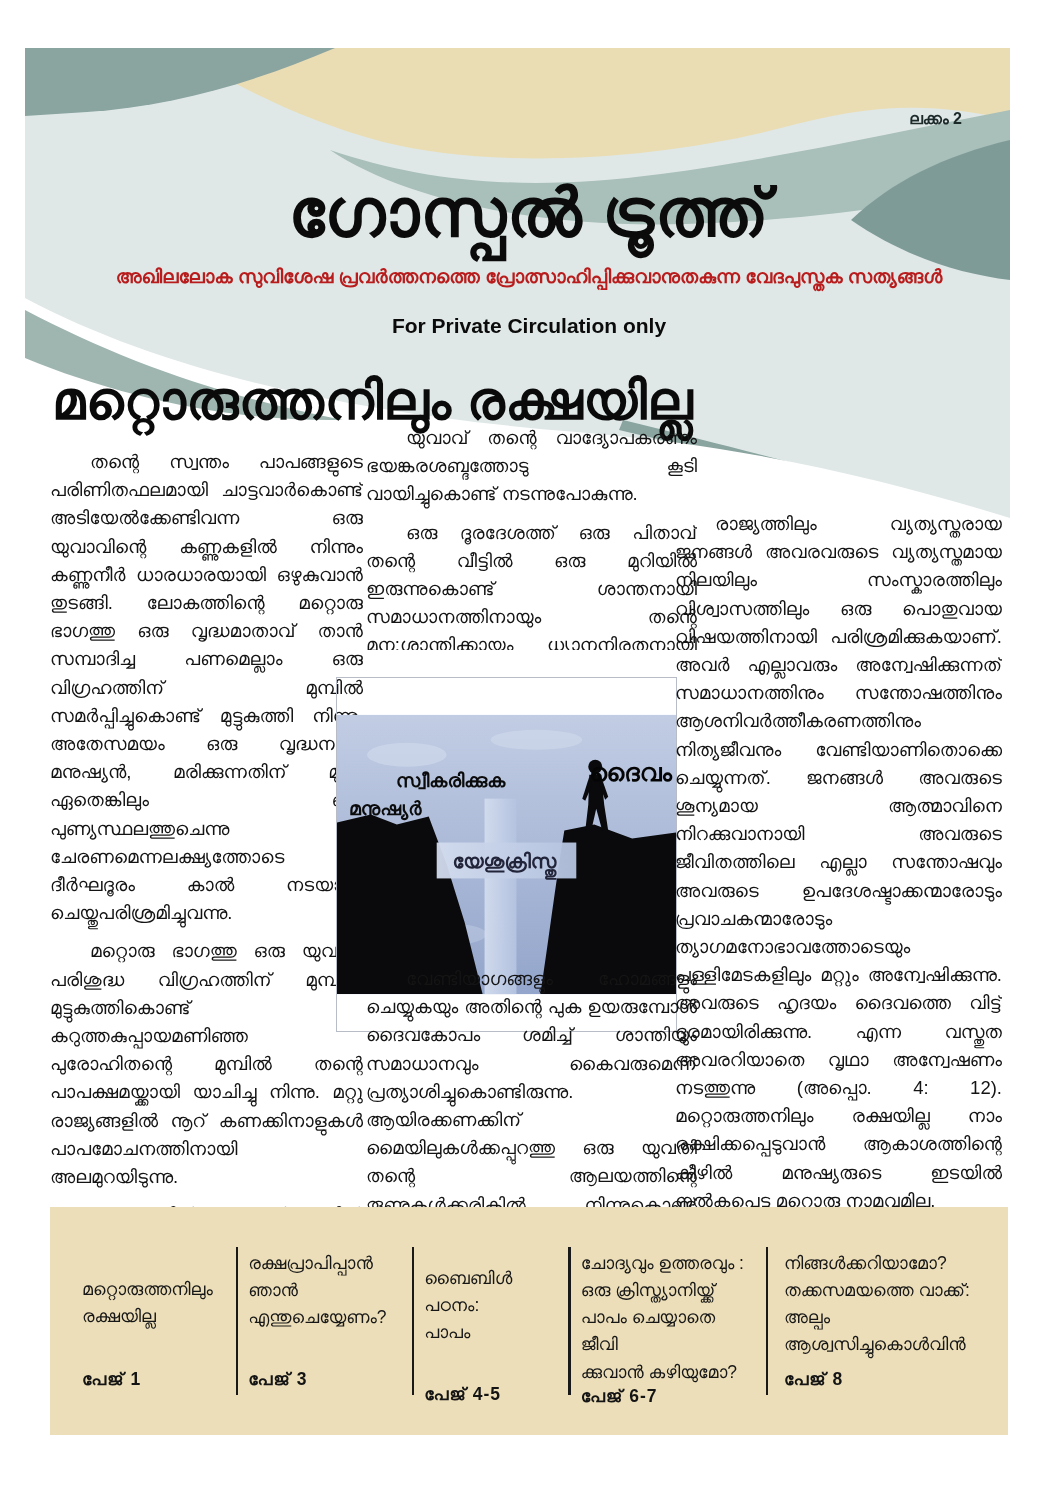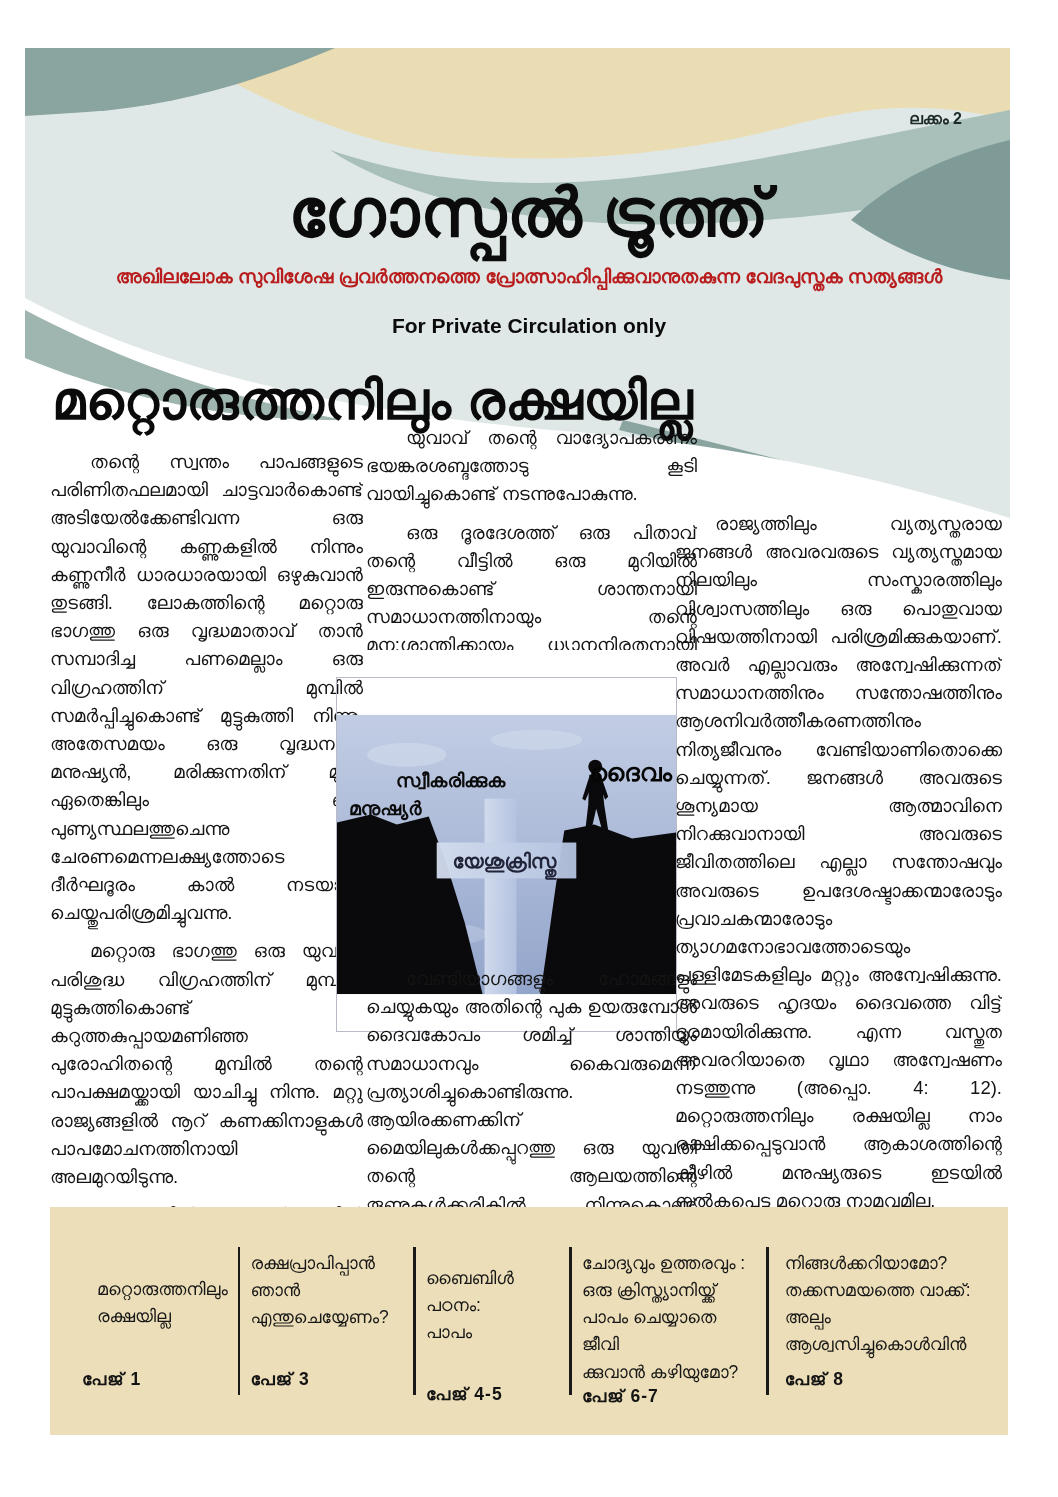--- a/index.html
+++ b/index.html
@@ -41,21 +41,21 @@
   .footer{
     left:50px;top:1207px;width:958px;height:228px;background:#ecdeb8;
     display:flex;align-items:center;box-sizing:border-box;padding:0 10px 0 22px;
   }
   .toc-item{
     display:flex;flex-direction:column;justify-content:space-between;
     height:150px;box-sizing:border-box;padding:4px 10px 6px 10px;
   }
   .toc-item .toc-title{font-size:17.5px;color:#171717;white-space:pre-line;line-height:1.55;}
   .toc-item .toc-page{font-size:17.5px;font-weight:bold;color:#141414;letter-spacing:1px;}
-  .toc-item.first .toc-title{padding-top:26px;margin-left:15px;}
+  .toc-item.first .toc-title{padding-top:26px;}
   .toc-div{width:2.5px;background:#191919;height:148px;align-self:center;flex:none;}
   .w1{width:168px;} .w2{width:178px;} .w3{width:158px;margin-top:30px;} .w4{width:200px;} .w5{width:236px;padding-left:16px;}
 </style>
 </head>
 <body>
 
 <div class="page">
 
   <div class="abs header-art">
     <svg viewBox="0 0 985 470" preserveAspectRatio="none">

